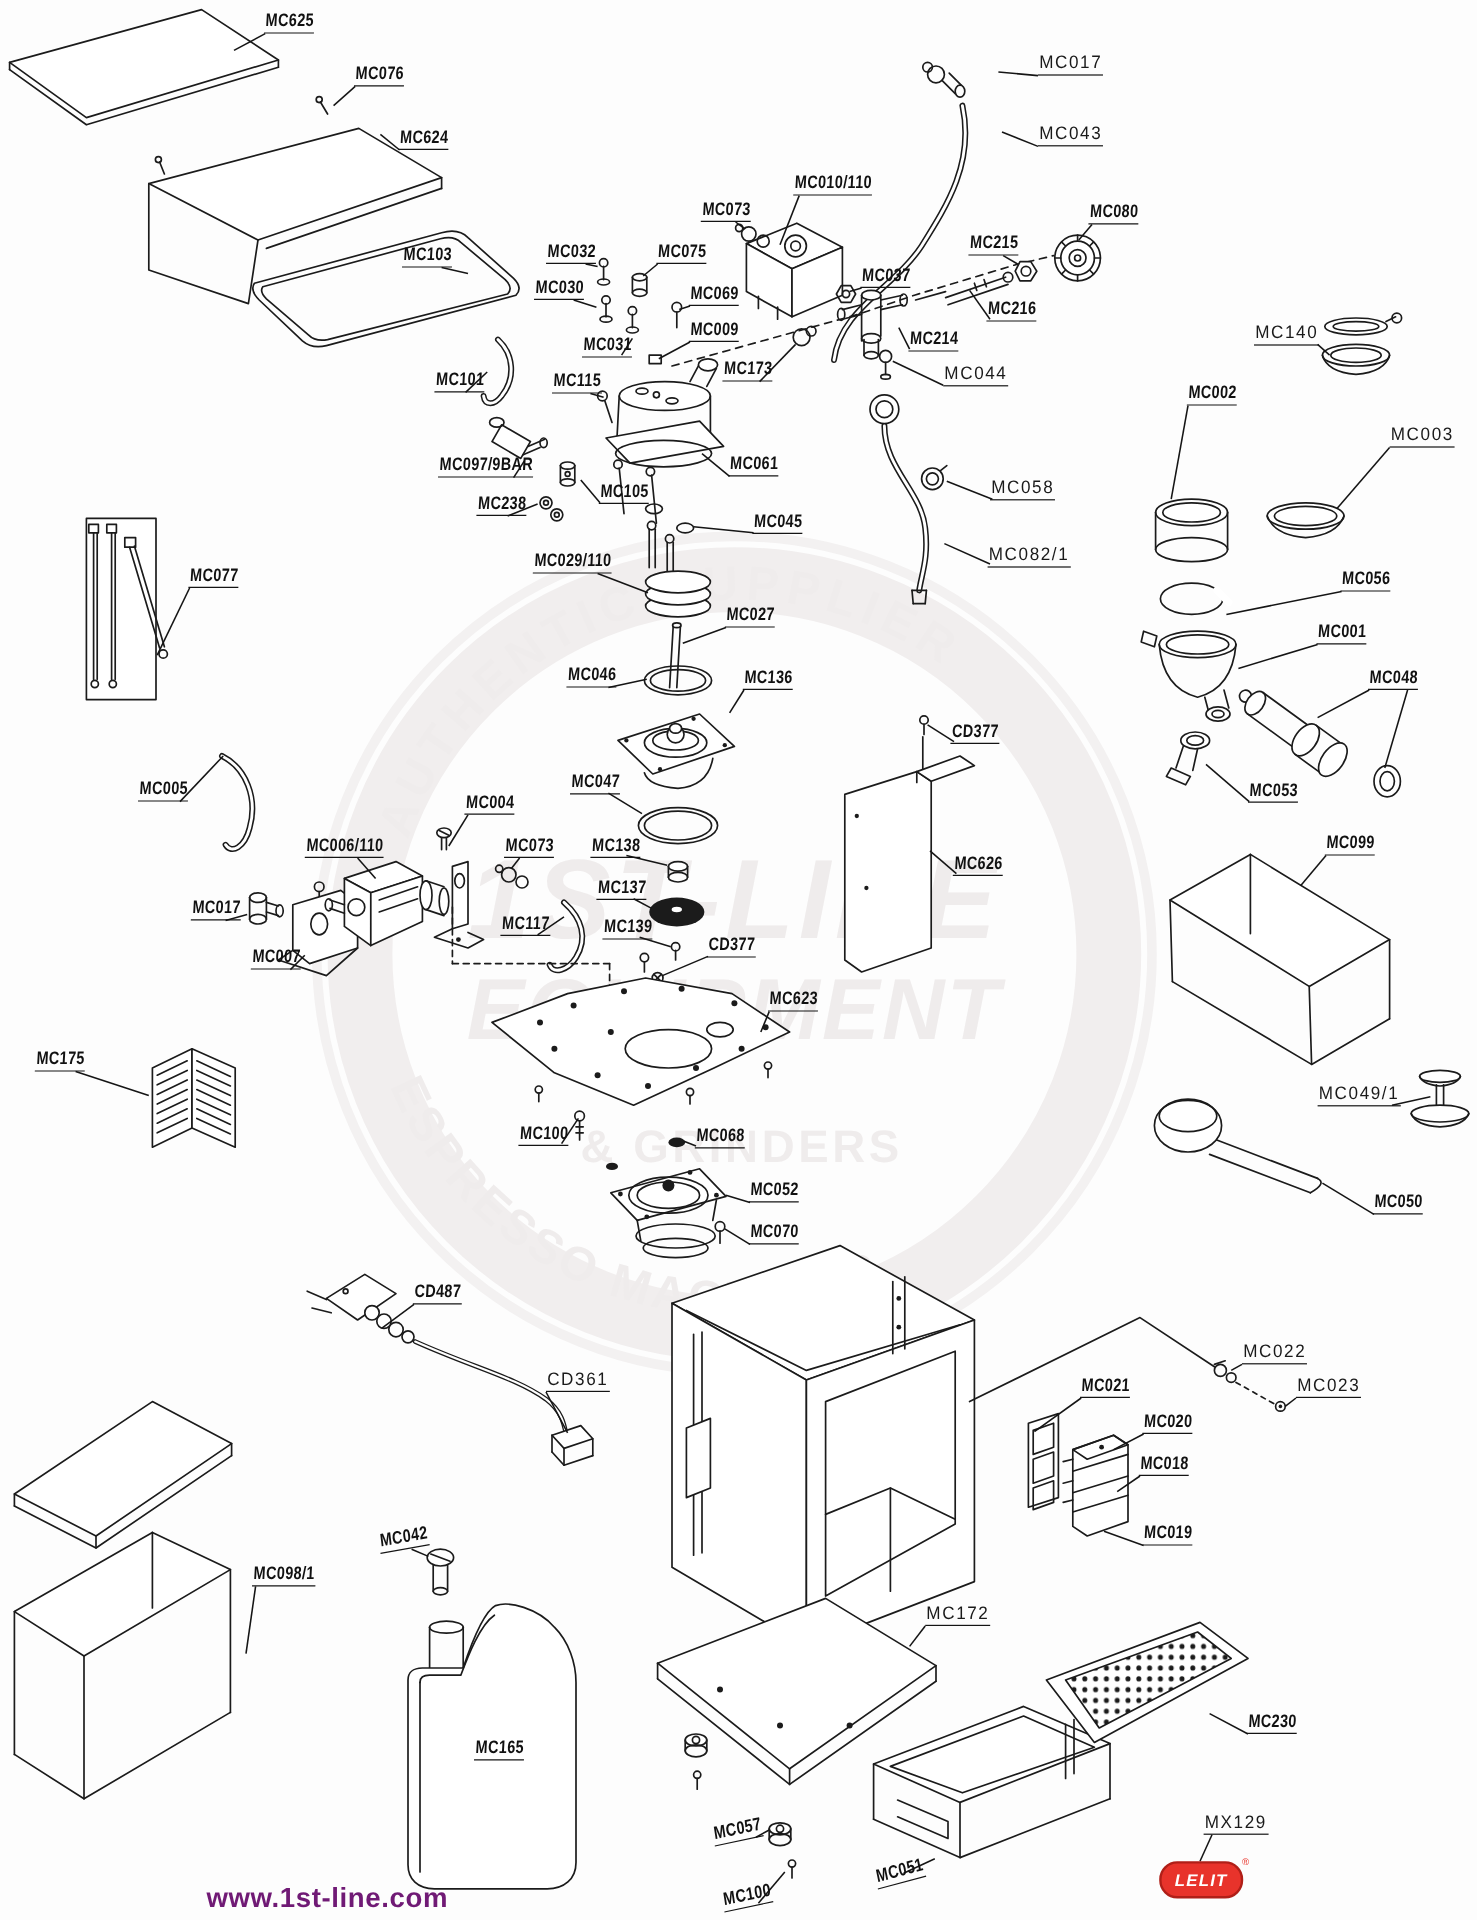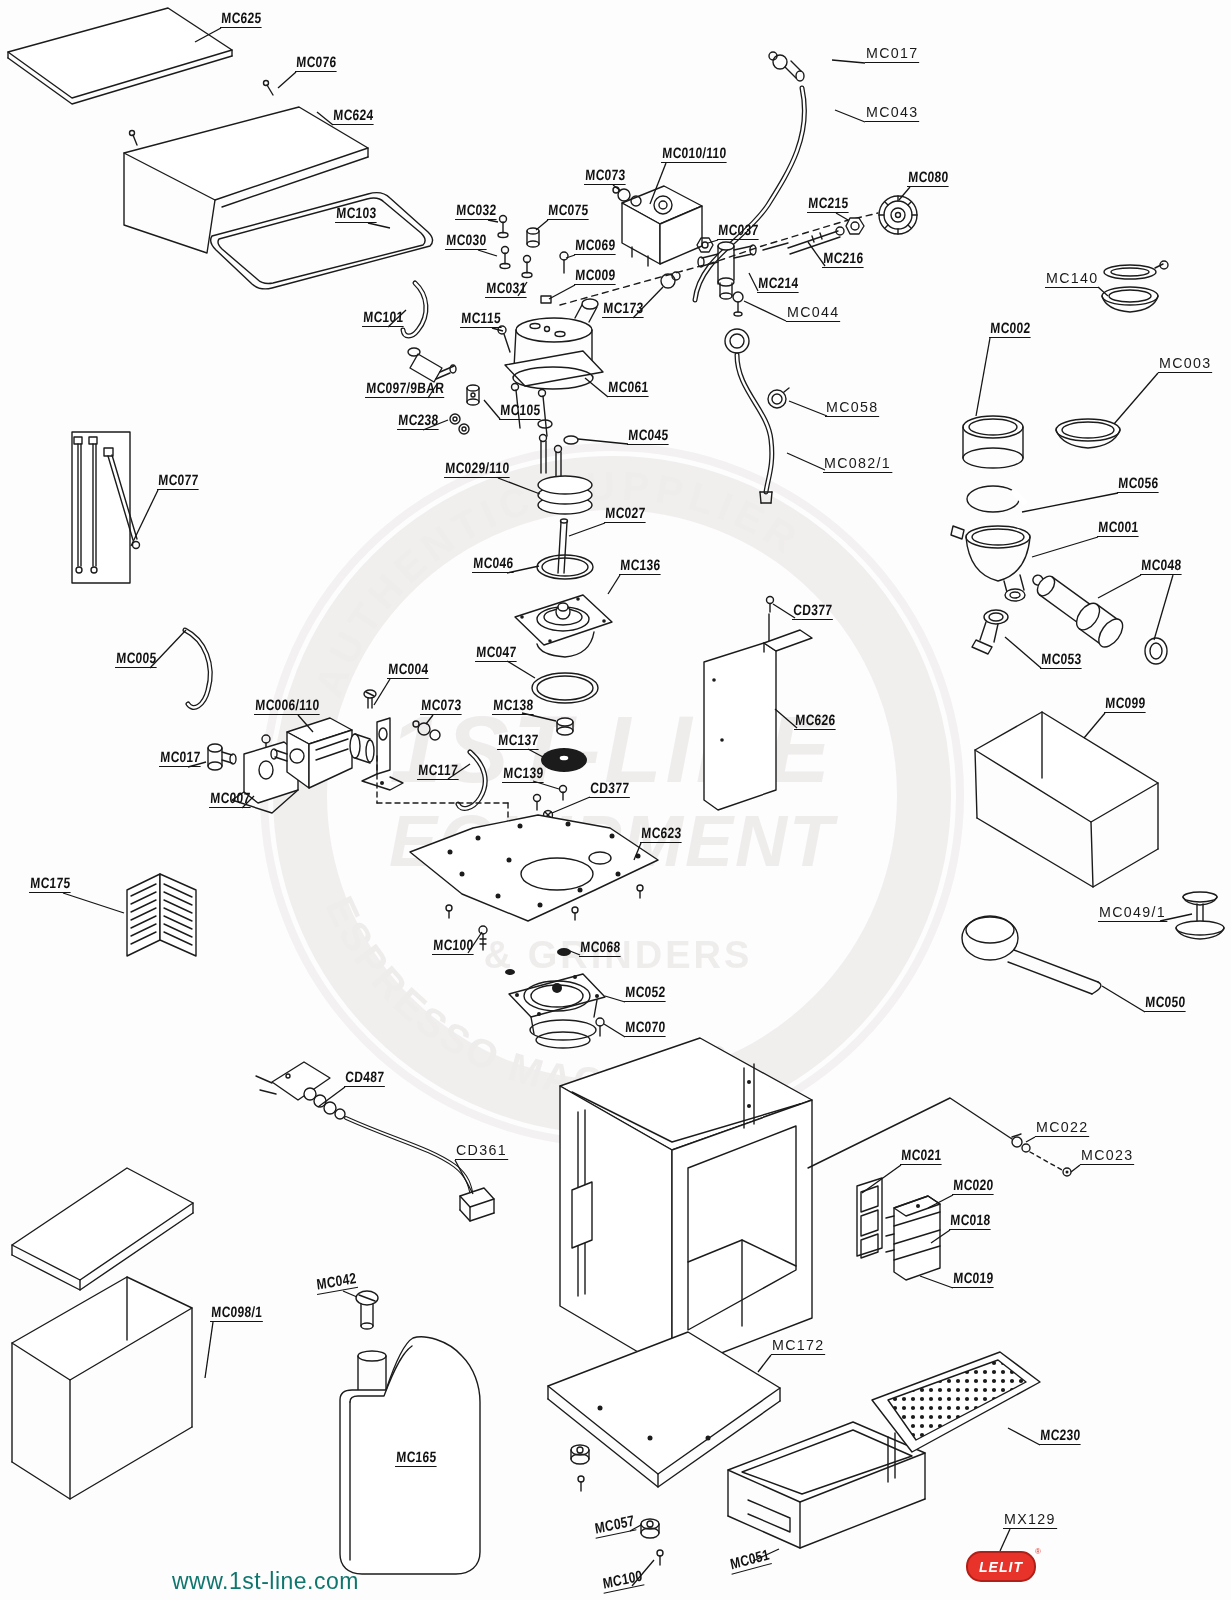--- a/index.html
+++ b/index.html
@@ -8,21 +8,21 @@
   svg.layer{position:absolute;left:0;top:0;}
   .s{stroke:#1b1b1b;stroke-width:1.4;fill:none;stroke-linejoin:round;stroke-linecap:round;}
   .f{fill:#ffffff;}
   .k{fill:#1b1b1b;stroke:none;}
   .wm{fill:#efecec;font-family:"Liberation Sans",sans-serif;font-weight:bold;}
   .lbl{position:absolute;color:#111;border-bottom:1.5px solid #141414;line-height:1.05;
        padding:0 1px 1px 1px;transform-origin:left top;white-space:nowrap;
        font-family:"Liberation Sans",sans-serif;}
   .heavy{font-size:15px;font-weight:bold;transform:scaleX(.8) skewX(-4deg);letter-spacing:.4px;}
   .light{font-size:15px;font-weight:400;transform:scaleX(.95);letter-spacing:1.4px;color:#1a1a1a;}
-  .site-url{position:absolute;left:172px;top:1568px;font-size:23px;color:#0f766e;letter-spacing:.5px;}
+  .site-url{position:absolute;left:172px;top:1568px;font-size:23px;color:#701a75;letter-spacing:.5px;font-weight:bold;}
   .lelit-logo{position:absolute;left:966px;top:1551px;width:66px;height:27px;background:#e8332b;
       border:2px solid #b01f18;border-radius:15px;display:flex;align-items:center;justify-content:center;}
   .lelit-logo span{color:#fff;font-weight:bold;font-style:italic;font-size:14px;letter-spacing:1px;}
   .lelit-logo sup{position:absolute;right:-7px;top:-6px;color:#e8332b;font-size:8px;}
 </style>
 </head>
 <body>
 
 <div class="canvas">
 

